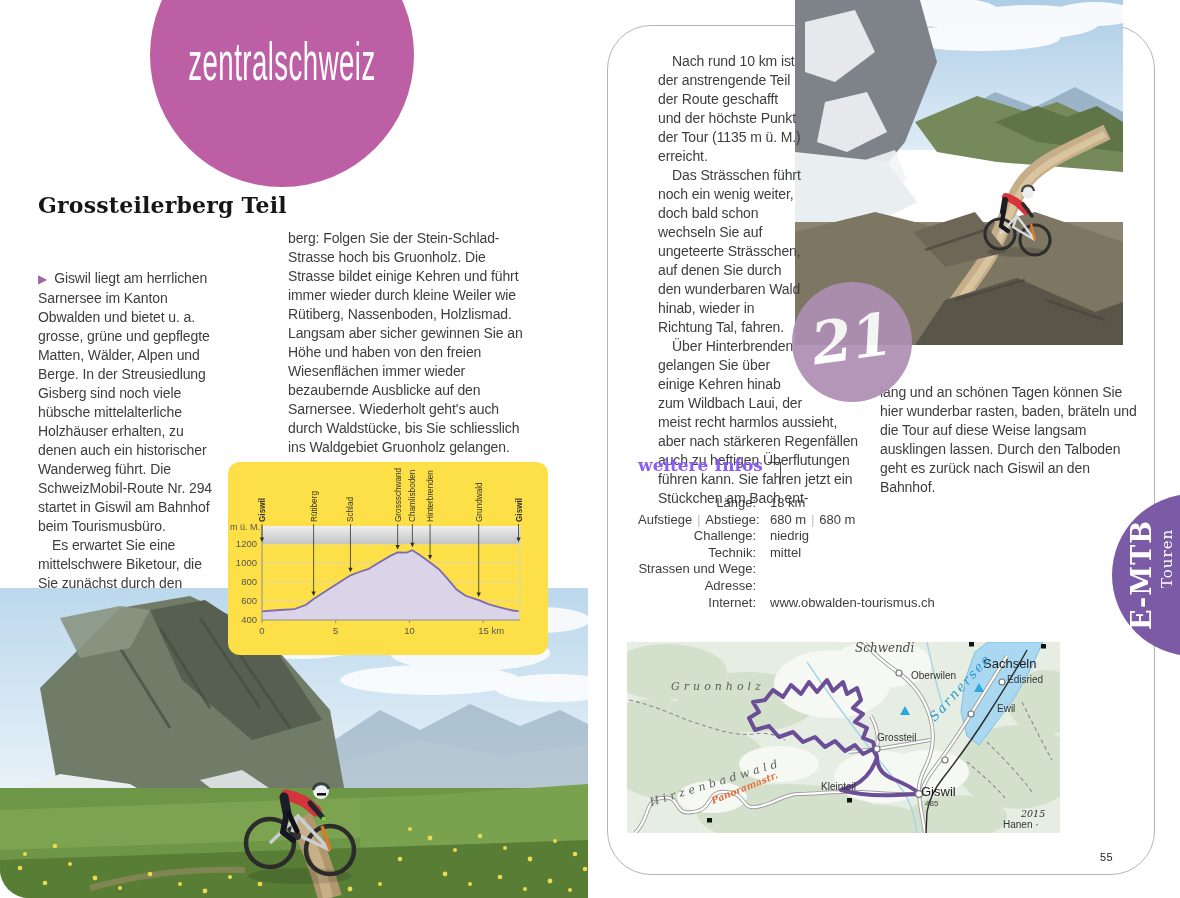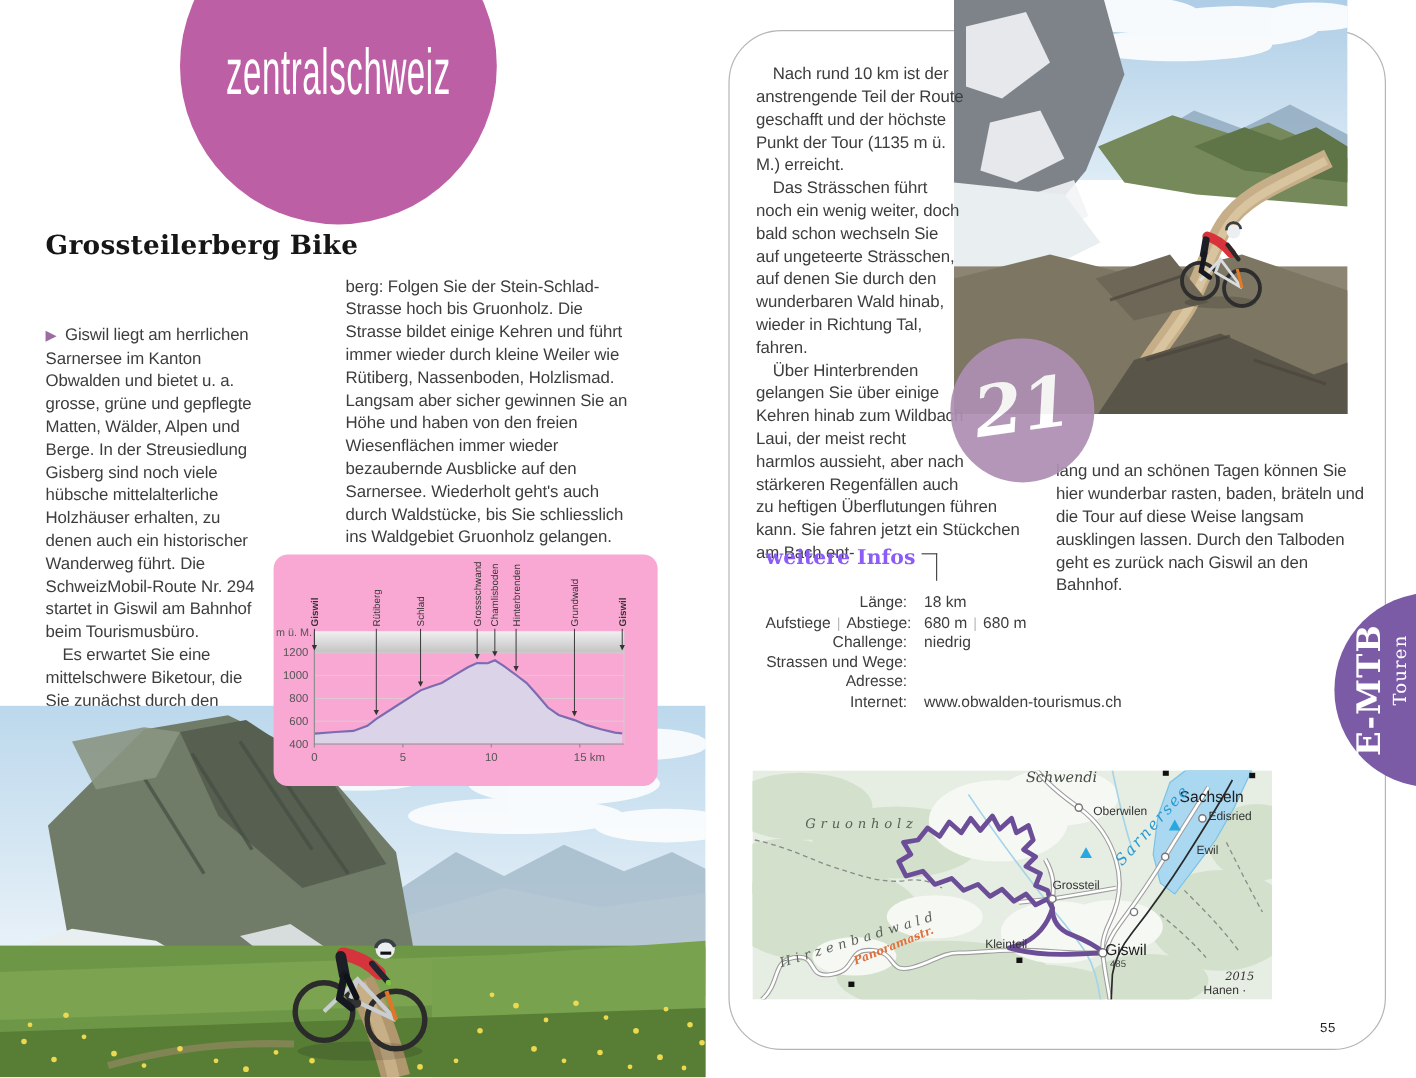--- a/index.html
+++ b/index.html
@@ -1,37 +1,37 @@
 <!DOCTYPE html>
 <html><head>
 <meta charset="utf-8">
 <style>
   html,body{margin:0;padding:0;background:#ffffff;}
   .page{position:relative;width:1180px;height:898px;background:#fff;overflow:hidden;
-        font-family:"Liberation Sans",sans-serif;color:#3c3c3c;}
+        font-family:"Liberation Sans",sans-serif;color:#3c3c3c;border-radius:29px;}
 
   
   .badge-region{position:absolute;left:150px;top:-77px;width:264px;height:264px;border-radius:50%;}
   .badge-region span{position:absolute;left:0;right:0;top:122px;text-align:center;color:#fff;
         font-family:"Liberation Sans",sans-serif;font-size:30px;letter-spacing:.5px;
         transform:scaleY(1.8) scaleX(.92);transform-origin:center;}
 
   
   .headline{position:absolute;left:38px;top:192px;margin:0;font-family:"DejaVu Serif",serif;
         font-weight:bold;font-size:22px;color:#161616;letter-spacing:.2px;}
   .col{position:absolute;font-size:14px;line-height:19px;letter-spacing:-.1px;color:#3d3d3d;}
   .col p{margin:0;}
   .col p + p{text-indent:14px;}
   .col1{left:38px;top:229px;width:241px;height:372px;margin-top:40px;}
   .col1 .cutout{float:right;width:54px;height:134px;margin-top:238px;}
   .col2{left:288px;top:229px;width:247px;height:250px;}
   .marker{color:#9c6ba0;font-size:12px;margin-right:7px;}
 
   
-  .chart-card{position:absolute;left:228px;top:462px;width:320px;height:193px;background:#f9a8d4;
+  .chart-card{position:absolute;left:228px;top:462px;width:320px;height:193px;background:#fde047;
         border-radius:12px;z-index:3;}
   .chart-card svg{display:block;}
 
   
   .photo-left{position:absolute;left:0;top:588px;width:588px;height:310px;z-index:1;}
 
   
   .card{position:absolute;left:607px;top:25px;width:546px;height:848px;border:1.5px solid #b5b5b5;
         border-radius:44px;background:#fff;z-index:0;}
 
@@ -39,21 +39,21 @@
   .photo-right{position:absolute;left:795px;top:0;width:328px;height:345px;z-index:2;}
 
   
   .badge-number{position:absolute;left:792px;top:282px;width:120px;height:120px;border-radius:50%;
         z-index:3;display:flex;align-items:center;justify-content:center;}
   .badge-number span{color:#fff;font-family:"DejaVu Serif",serif;font-style:italic;font-weight:bold;
         font-size:58px;transform:rotate(-8deg);padding-bottom:6px;}
 
   .card-col1{left:630px;top:52px;width:236px;z-index:2;}
   .card-col1 .cutout2{float:right;width:62px;height:348px;}
-  .card-col1 p{text-indent:14px;}
+  .card-col1 p{text-indent:14px;margin-left:28px;}
   .card-col2{left:880px;top:383px;width:258px;z-index:2;}
 
   
   .infos{position:absolute;left:638px;top:455px;width:480px;z-index:2;}
   .infos-heading{font-family:"DejaVu Serif",serif;font-weight:bold;font-size:17px;color:#8b5cf6;
         display:inline-block;}
   .elbow{display:inline-block;width:12px;height:22px;border-top:1.4px solid #4a4a4a;
         border-right:1.4px solid #4a4a4a;margin-left:5px;vertical-align:-14px;}
   .info-table{margin-top:10px;}
   .info-row{display:grid;grid-template-columns:118px 1fr;column-gap:14px;font-size:13px;
@@ -87,21 +87,21 @@
 </style>
 </head>
 <body>
 
 <div class="page">
 
   <div class="badge-region" id="badge-region" style="background: rgb(189, 95, 164);">
     <span>zentralschweiz</span>
   </div>
 
-  <h1 class="headline">Grossteilerberg Bike</h1>
+  <h1 class="headline">Grossteilerberg Teil</h1>
 
   <div class="col col1">
     <span class="cutout"></span>
     <p><span class="marker">▶</span><span>Giswil liegt am herrlichen Sarnersee im Kanton Obwalden und bietet u. a. grosse, grüne und gepflegte Matten, Wälder, Alpen und Berge. In der Streusiedlung Gisberg sind noch viele hübsche mittelalterliche Holzhäuser erhalten, zu denen auch ein historischer Wanderweg führt. Die SchweizMobil-Route Nr. 294 startet in Giswil am Bahnhof beim Tourismusbüro.</span></p>
     <p>Es erwartet Sie eine mittelschwere Biketour, die Sie zunächst durch den breiten Talboden u. a. nach Grossteil führt, vorbei an hübschen Häusern, landwirtschaftlich genutzten Flächen und Wiesen. Nach rund 3 km beginnt der Anstieg zum Grossteiler-</p>
   </div>
   <div class="col col2">
     <p>berg: Folgen Sie der Stein-Schlad-Strasse hoch bis Gruonholz. Die Strasse bildet einige Kehren und führt immer wieder durch kleine Weiler wie Rütiberg, Nassenboden, Holzlismad. Langsam aber sicher gewinnen Sie an Höhe und haben von den freien Wiesenflächen immer wieder bezaubernde Ausblicke auf den Sarnersee. Wiederholt geht's auch durch Waldstücke, bis Sie schliesslich ins Waldgebiet Gruonholz gelangen.</p>
   </div>
 
@@ -318,20 +318,24 @@
         </div>
         <div class="info-row">
           <div class="info-label">Aufstiege<span class="sep">|</span>Abstiege:</div>
           <div class="info-value"><span>680 m</span><span class="sep">|</span><span>680 m</span></div>
         </div>
         <div class="info-row">
           <div class="info-label">Challenge:</div>
           <div class="info-value"><span>niedrig</span></div>
         </div>
         <div class="info-row">
+          <div class="info-label">Technik:</div>
+          <div class="info-value"><span>mittel</span></div>
+        </div>
+        <div class="info-row">
           <div class="info-label">Strassen und Wege:</div>
         </div>
         <div class="info-row">
           <div class="info-label">Adresse:</div>
         </div>
         <div class="info-row">
           <div class="info-label">Internet:</div>
           <div class="info-value"><span>www.obwalden-tourismus.ch</span></div>
         </div>
       </div>

